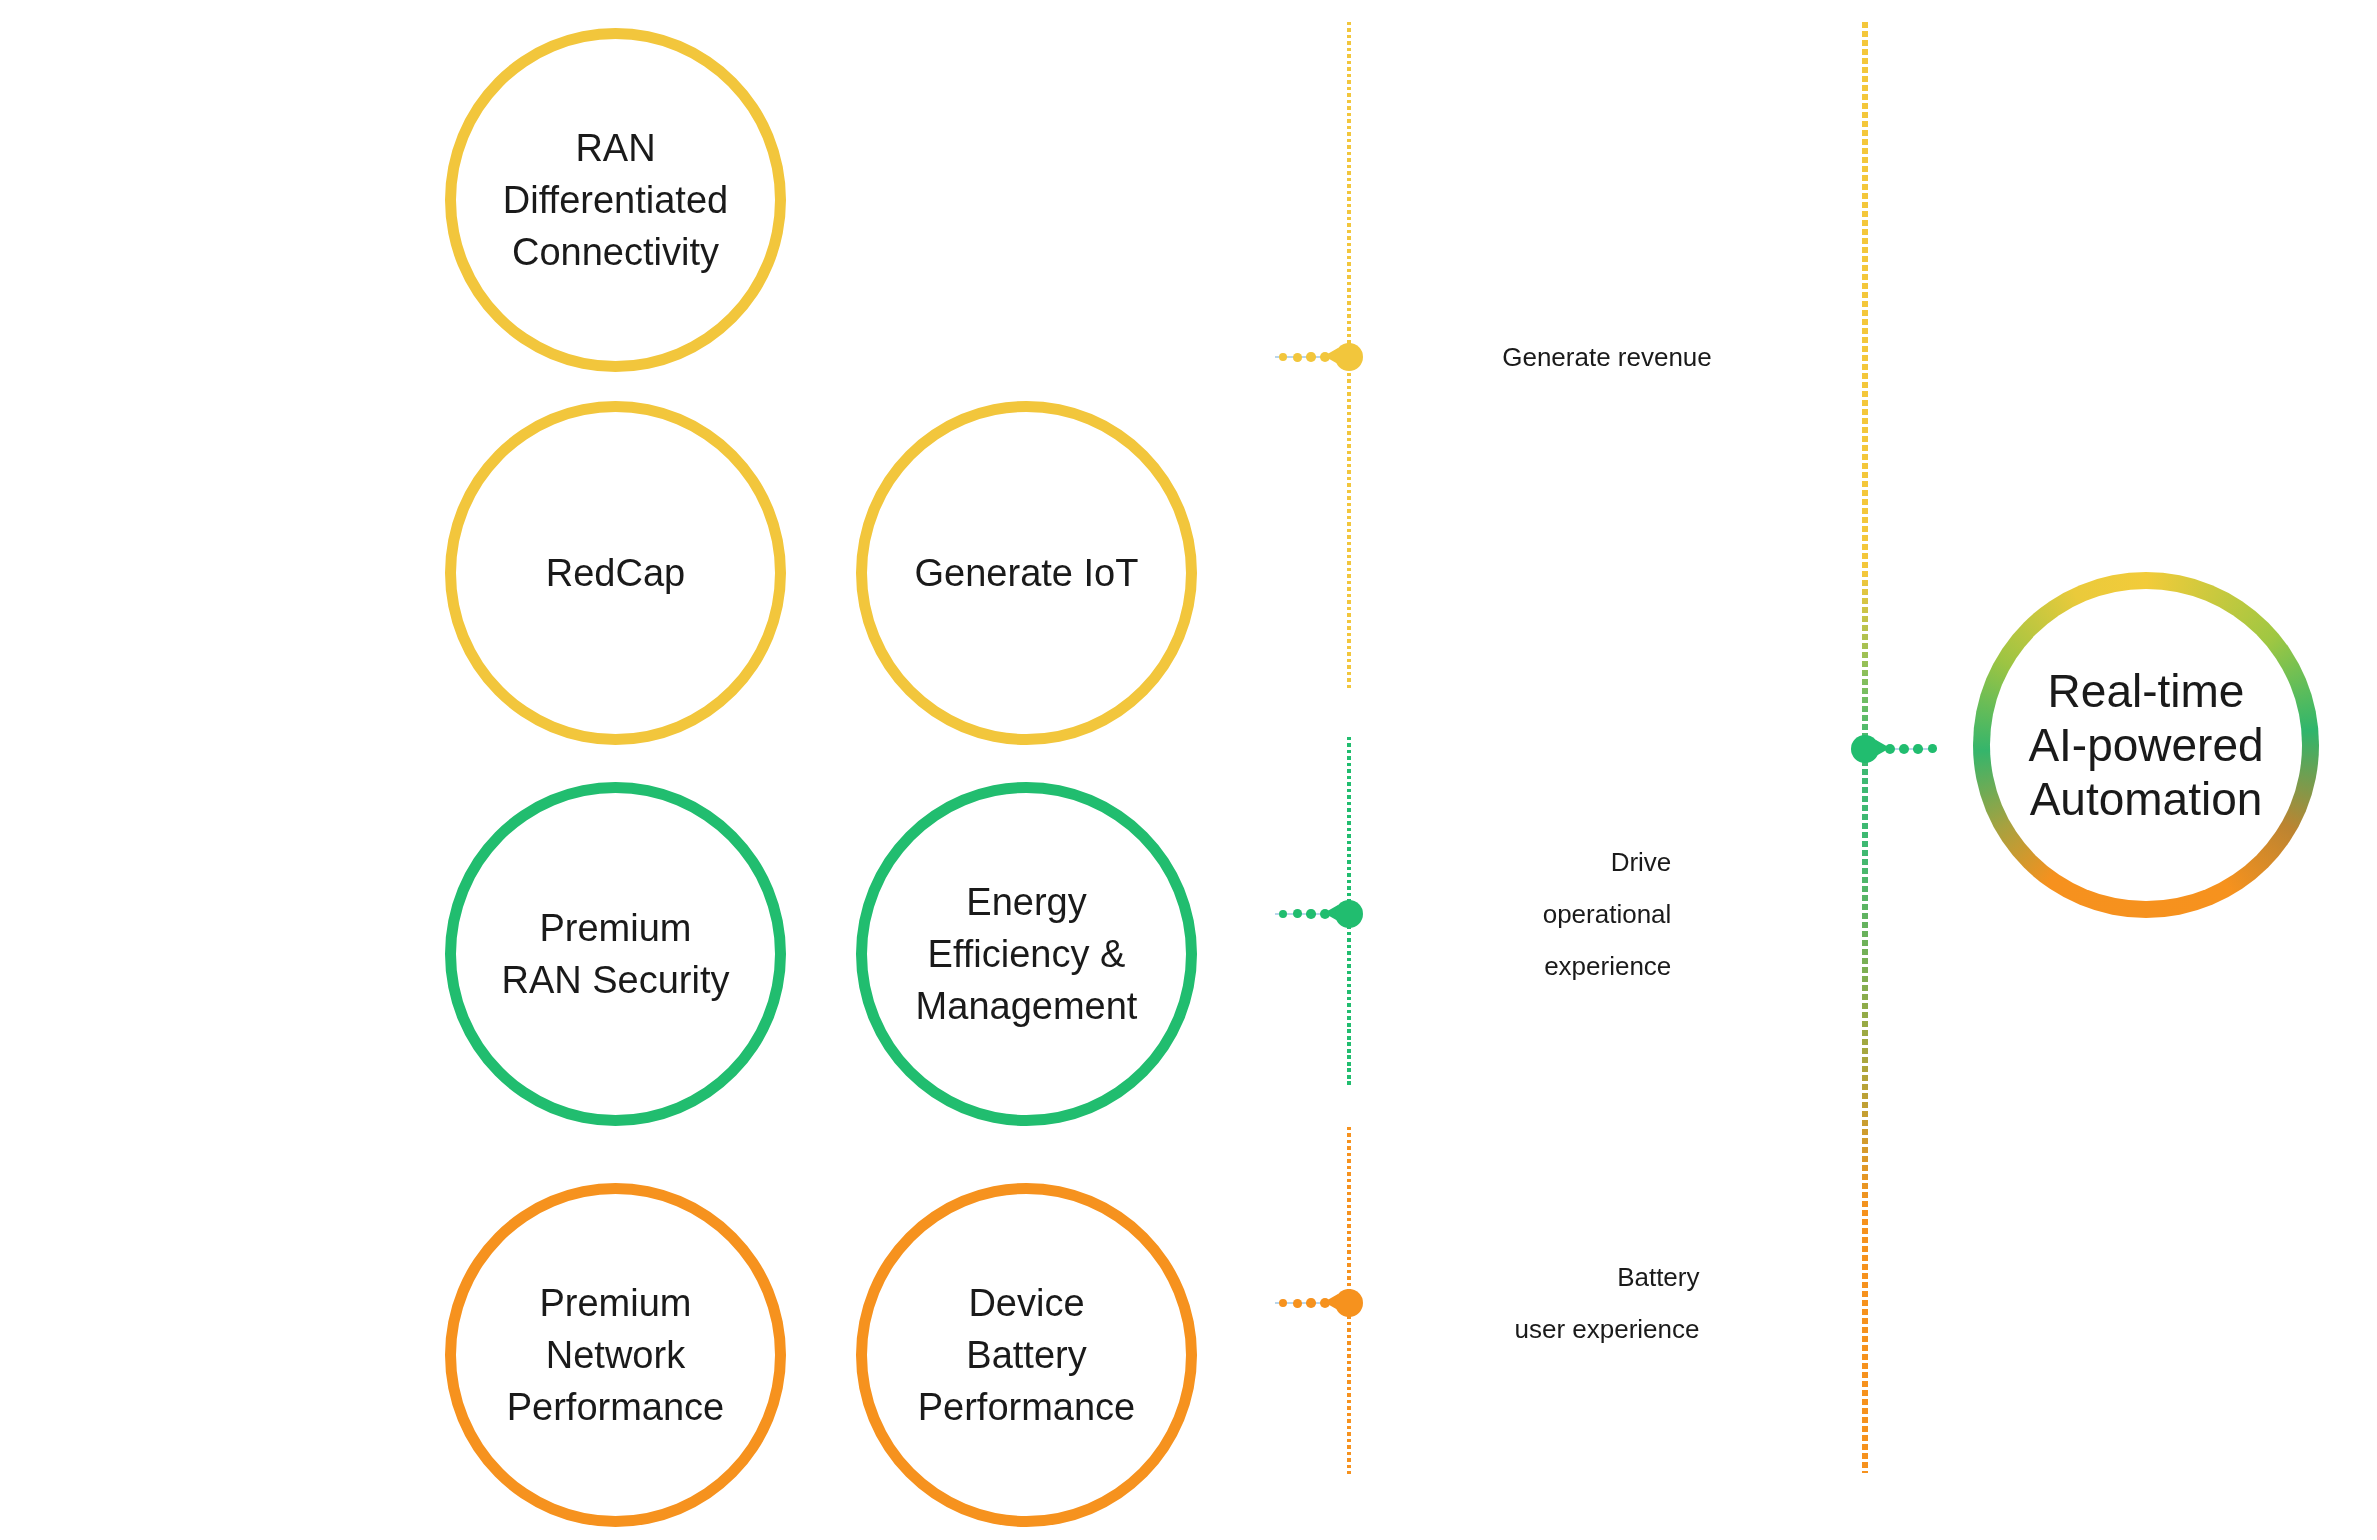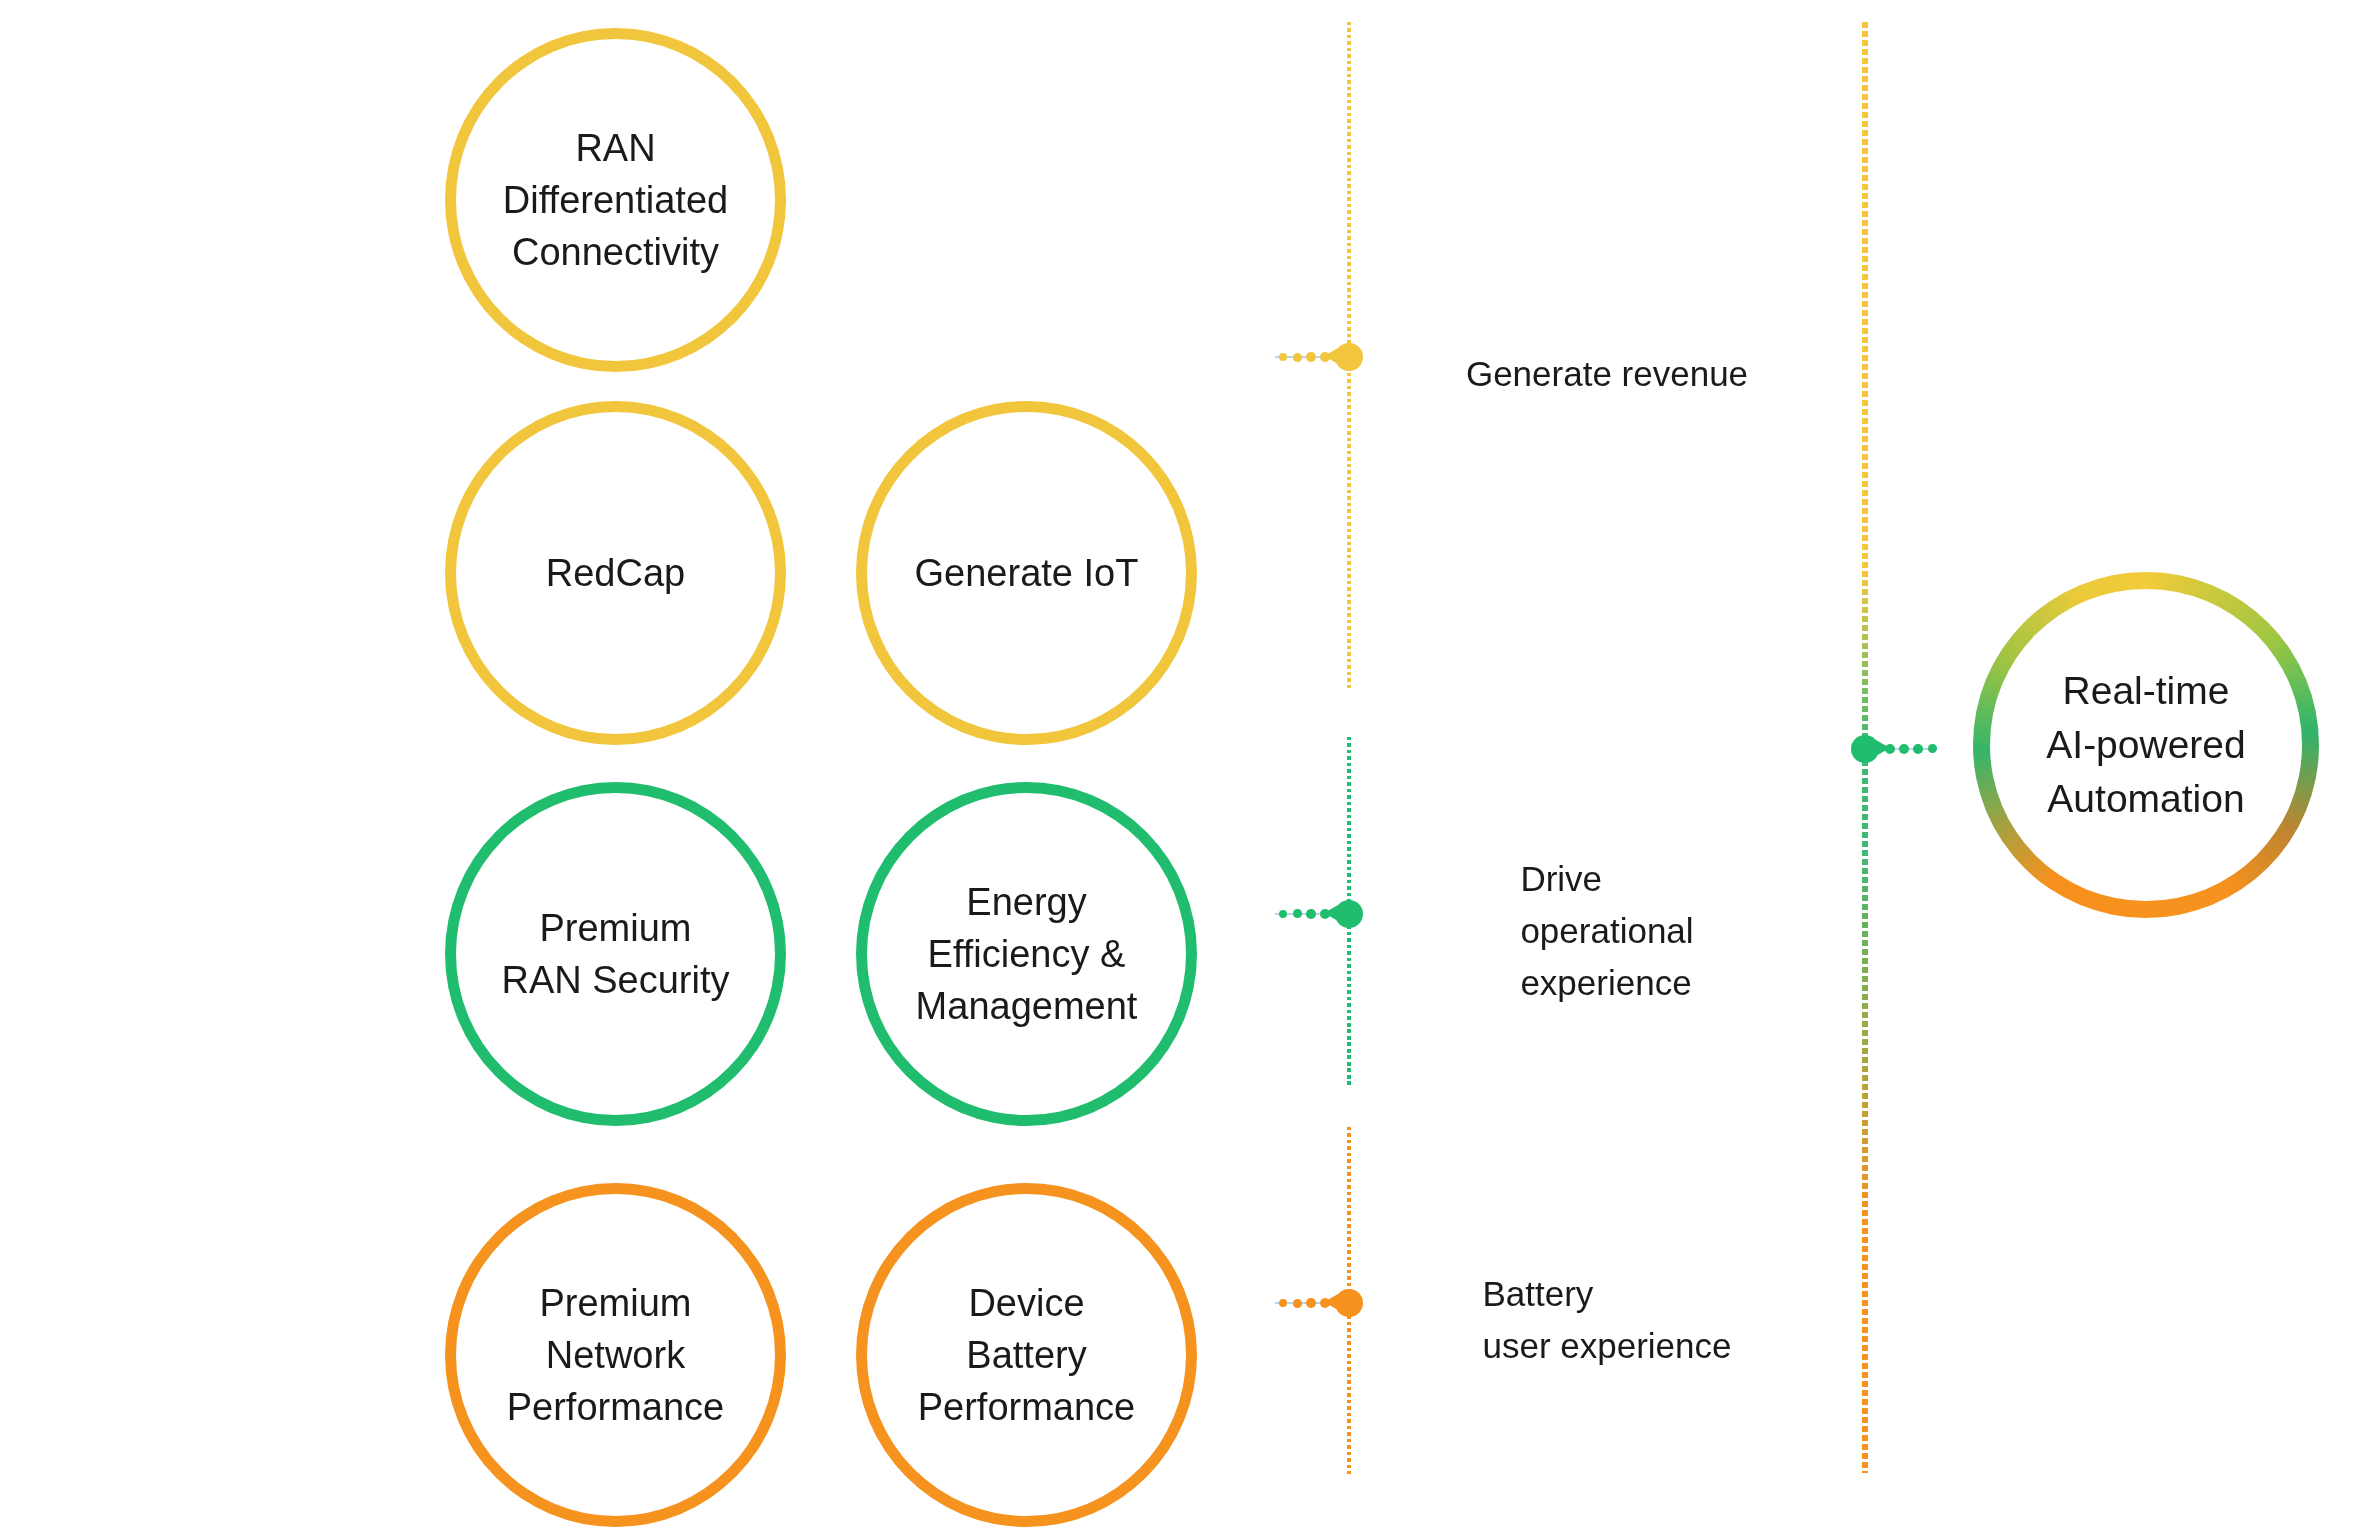--- a/index.html
+++ b/index.html
@@ -50,21 +50,21 @@
     justify-content: center;
   }
   .ring .hole {
     position: absolute;
     inset: 17.4px;
     border-radius: 50%;
     background: #ffffff;
   }
   .ring .lbl {
     position: relative;
-    font-size: 39px;
+    font-size: 46px;
     line-height: 54px;
   }
   
   .vseg {
     position: absolute;
     width: 4.3px;
   }
   
   .grad-line {
     position: absolute;
@@ -93,26 +93,25 @@
   }
   .tip-right {
     position: absolute;
     width: 0; height: 0;
     border-top: 8.7px solid transparent;
     border-bottom: 8.7px solid transparent;
   }
   .goal-label {
     position: absolute;
     transform: translate(-50%, -50%);
-    text-align: left;
-    font-size: 35px;
+    text-align: right;
+    font-size: 26px;
     line-height: 52px;
     color: #1a1a1a;
     white-space: nowrap;
-    margin-top: 17px;
   }
 </style>
 </head>
 <body>
 
 <div id="canvas">
     <div class="circle" style="left: 445px; top: 28px; border-color: rgb(242, 198, 60);">
       <div class="lbl"><span>RAN</span><br><span>Differentiated</span><br><span>Connectivity</span></div>
     </div>
     <div class="circle" style="left: 445px; top: 401px; border-color: rgb(242, 198, 60); align-items: center;">

